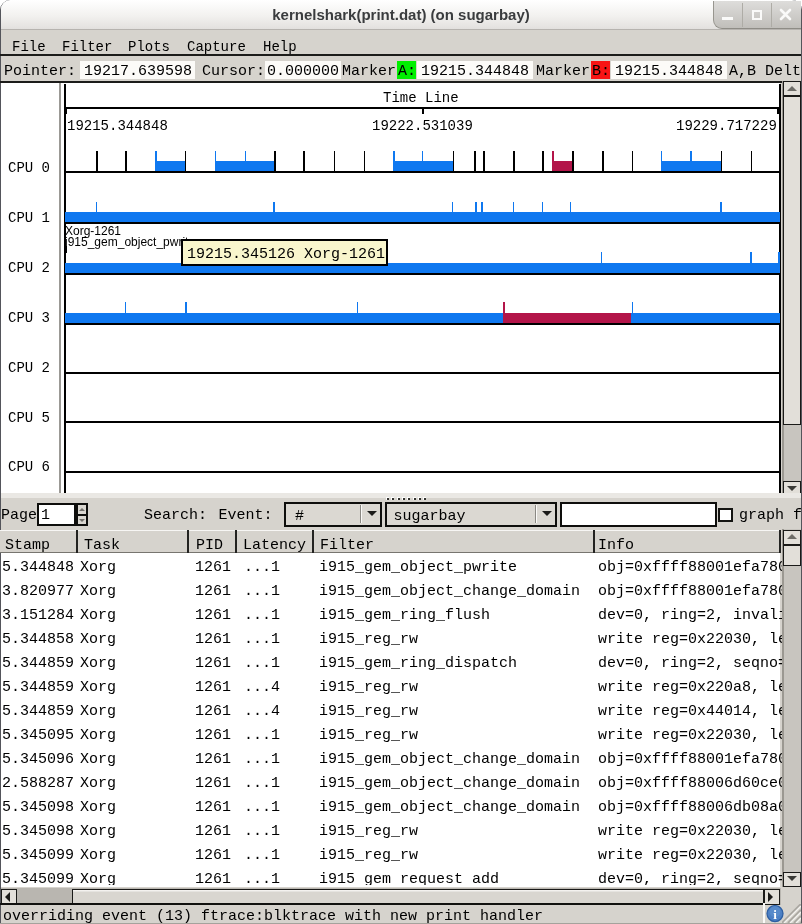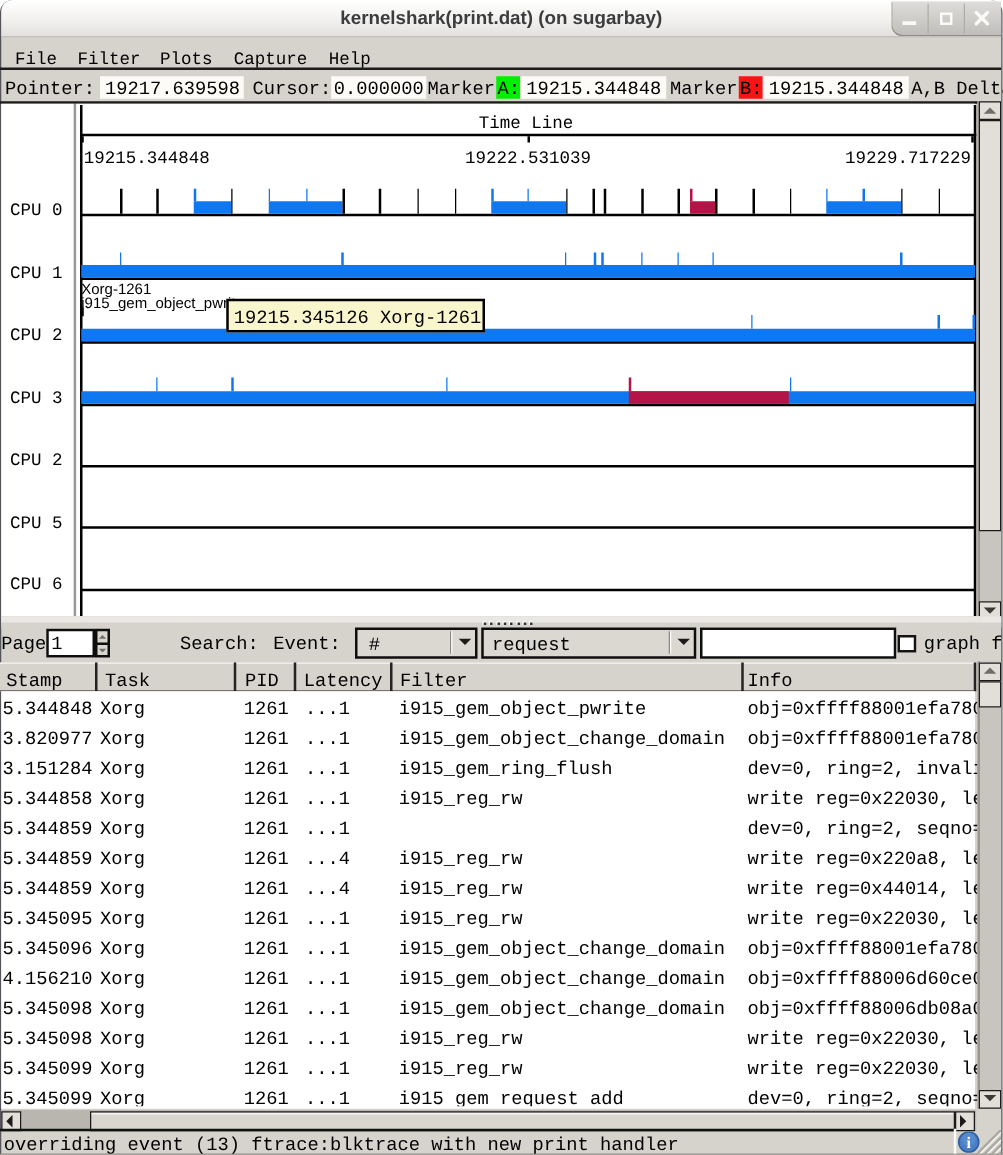--- a/index.html
+++ b/index.html
@@ -161,21 +161,21 @@
 <div class="a" style="left:78.5px;top:508px;width:0;height:0;border-left:3.5px solid transparent;border-right:3.5px solid transparent;border-bottom:3.5px solid #716f6a"></div>
 <div class="a" style="left:78.5px;top:518.5px;width:0;height:0;border-left:3.5px solid transparent;border-right:3.5px solid transparent;border-top:3.5px solid #716f6a"></div>
 <div class="a" style="left:144px;top:506px"><span class="s">Search:</span></div>
 <div class="a" style="left:218.5px;top:506px"><span class="s">Event:</span></div>
 <div class="a" style="left:283.5px;top:501.5px;width:98px;height:25px;background:#dbd8d2;border:2px solid #0e0e0c"></div>
 <div class="a" style="left:295px;top:506.5px"><span class="s">#</span></div>
 <div class="a" style="left:359.5px;top:505px;width:1px;height:18px;background:#8a8883"></div>
 <div class="a" style="left:360.5px;top:505px;width:1px;height:18px;background:#fbfaf8"></div>
 <div class="a" style="left:366.5px;top:510.5px;width:0;height:0;border-left:5.5px solid transparent;border-right:5.5px solid transparent;border-top:5.5px solid #1b1b19"></div>
 <div class="a" style="left:384.5px;top:501.5px;width:172px;height:25px;background:#dbd8d2;border:2px solid #0e0e0c"></div>
-<div class="a" style="left:393.5px;top:506.5px"><span class="s">request</span></div>
+<div class="a" style="left:393.5px;top:506.5px"><span class="s">sugarbay</span></div>
 <div class="a" style="left:534.5px;top:505px;width:1px;height:18px;background:#8a8883"></div>
 <div class="a" style="left:535.5px;top:505px;width:1px;height:18px;background:#fbfaf8"></div>
 <div class="a" style="left:541.5px;top:510.5px;width:0;height:0;border-left:5.5px solid transparent;border-right:5.5px solid transparent;border-top:5.5px solid #1b1b19"></div>
 <div class="a" style="left:560px;top:501.5px;width:157px;height:25px;background:#fff;border:2px solid #0e0e0c"></div>
 <div class="a" style="left:718px;top:508px;width:14.5px;height:14px;background:#fff;border:2px solid #141412"></div>
 <div class="a" style="left:739px;top:506px"><span class="s">graph fol</span></div>
 <div class="a" style="left:0;top:530px;width:781px;height:23px;background:#d6d3cd;border-top:1px solid #f7f6f4;border-bottom:1.5px solid #77756f"></div>
 <div class="a" style="left:75.5px;top:530px;width:2px;height:23px;background:#232321"></div>
 <div class="a" style="left:186.5px;top:530px;width:2px;height:23px;background:#232321"></div>
 <div class="a" style="left:235px;top:530px;width:2px;height:23px;background:#232321"></div>
@@ -220,20 +220,21 @@
       <span class="a s" style="left:195px">1261</span>
       <span class="a s" style="left:244px">...1</span>
       <span class="a s" style="left:319px">i915_reg_rw</span>
       <span class="a s" style="left:598px">write reg=0x22030, len=4, val=</span>
     </div>
 <div class="a" style="left:0;top:103px;width:780px;height:16px">
       <span class="a s" style="left:2px">5.344859</span>
       <span class="a s" style="left:80px">Xorg</span>
       <span class="a s" style="left:195px">1261</span>
       <span class="a s" style="left:244px">...1</span>
+      <span class="a s" style="left:319px">i915_gem_ring_dispatch</span>
       <span class="a s" style="left:598px">dev=0, ring=2, seqno=7571</span>
     </div>
 <div class="a" style="left:0;top:127px;width:780px;height:16px">
       <span class="a s" style="left:2px">5.344859</span>
       <span class="a s" style="left:80px">Xorg</span>
       <span class="a s" style="left:195px">1261</span>
       <span class="a s" style="left:244px">...4</span>
       <span class="a s" style="left:319px">i915_reg_rw</span>
       <span class="a s" style="left:598px">write reg=0x220a8, len=4, val=</span>
     </div>
@@ -255,21 +256,21 @@
     </div>
 <div class="a" style="left:0;top:199px;width:780px;height:16px">
       <span class="a s" style="left:2px">5.345096</span>
       <span class="a s" style="left:80px">Xorg</span>
       <span class="a s" style="left:195px">1261</span>
       <span class="a s" style="left:244px">...1</span>
       <span class="a s" style="left:319px">i915_gem_object_change_domain</span>
       <span class="a s" style="left:598px">obj=0xffff88001efa7800</span>
     </div>
 <div class="a" style="left:0;top:223px;width:780px;height:16px">
-      <span class="a s" style="left:2px">4.156210</span>
+      <span class="a s" style="left:2px">2.588287</span>
       <span class="a s" style="left:80px">Xorg</span>
       <span class="a s" style="left:195px">1261</span>
       <span class="a s" style="left:244px">...1</span>
       <span class="a s" style="left:319px">i915_gem_object_change_domain</span>
       <span class="a s" style="left:598px">obj=0xffff88006d60ce00</span>
     </div>
 <div class="a" style="left:0;top:247px;width:780px;height:16px">
       <span class="a s" style="left:2px">5.345098</span>
       <span class="a s" style="left:80px">Xorg</span>
       <span class="a s" style="left:195px">1261</span>

